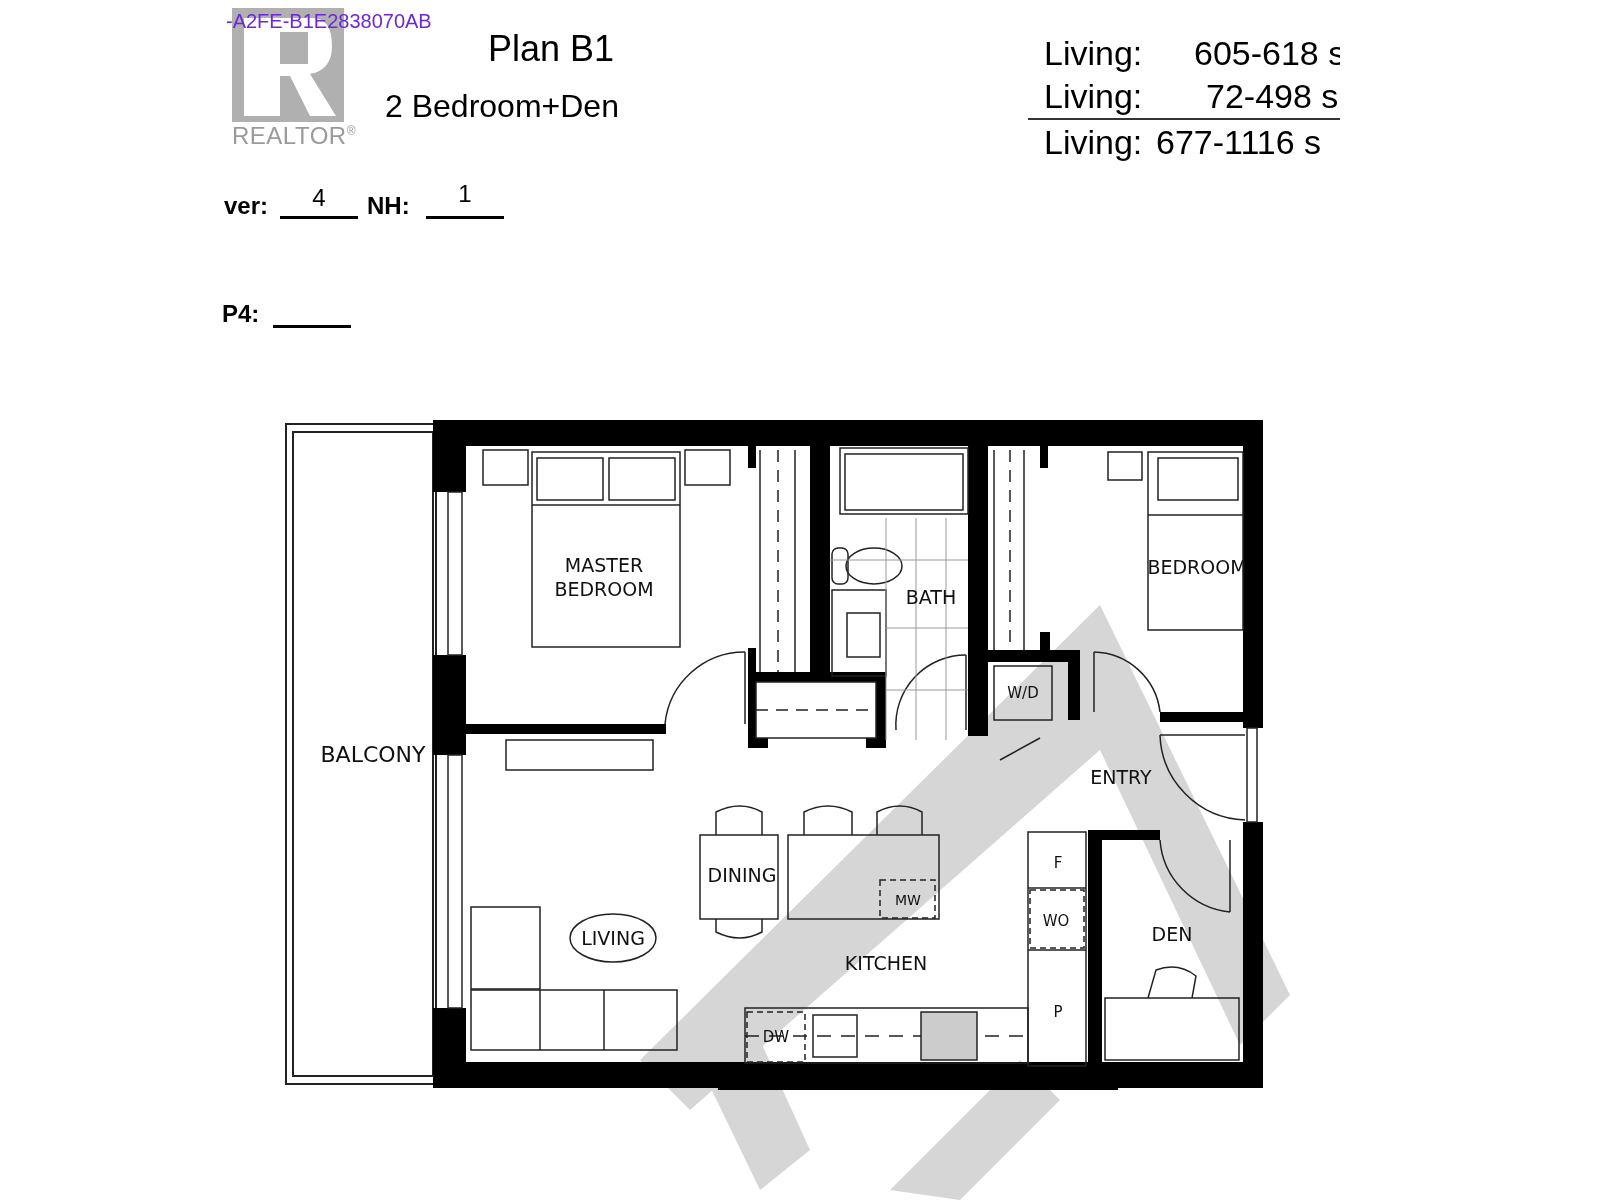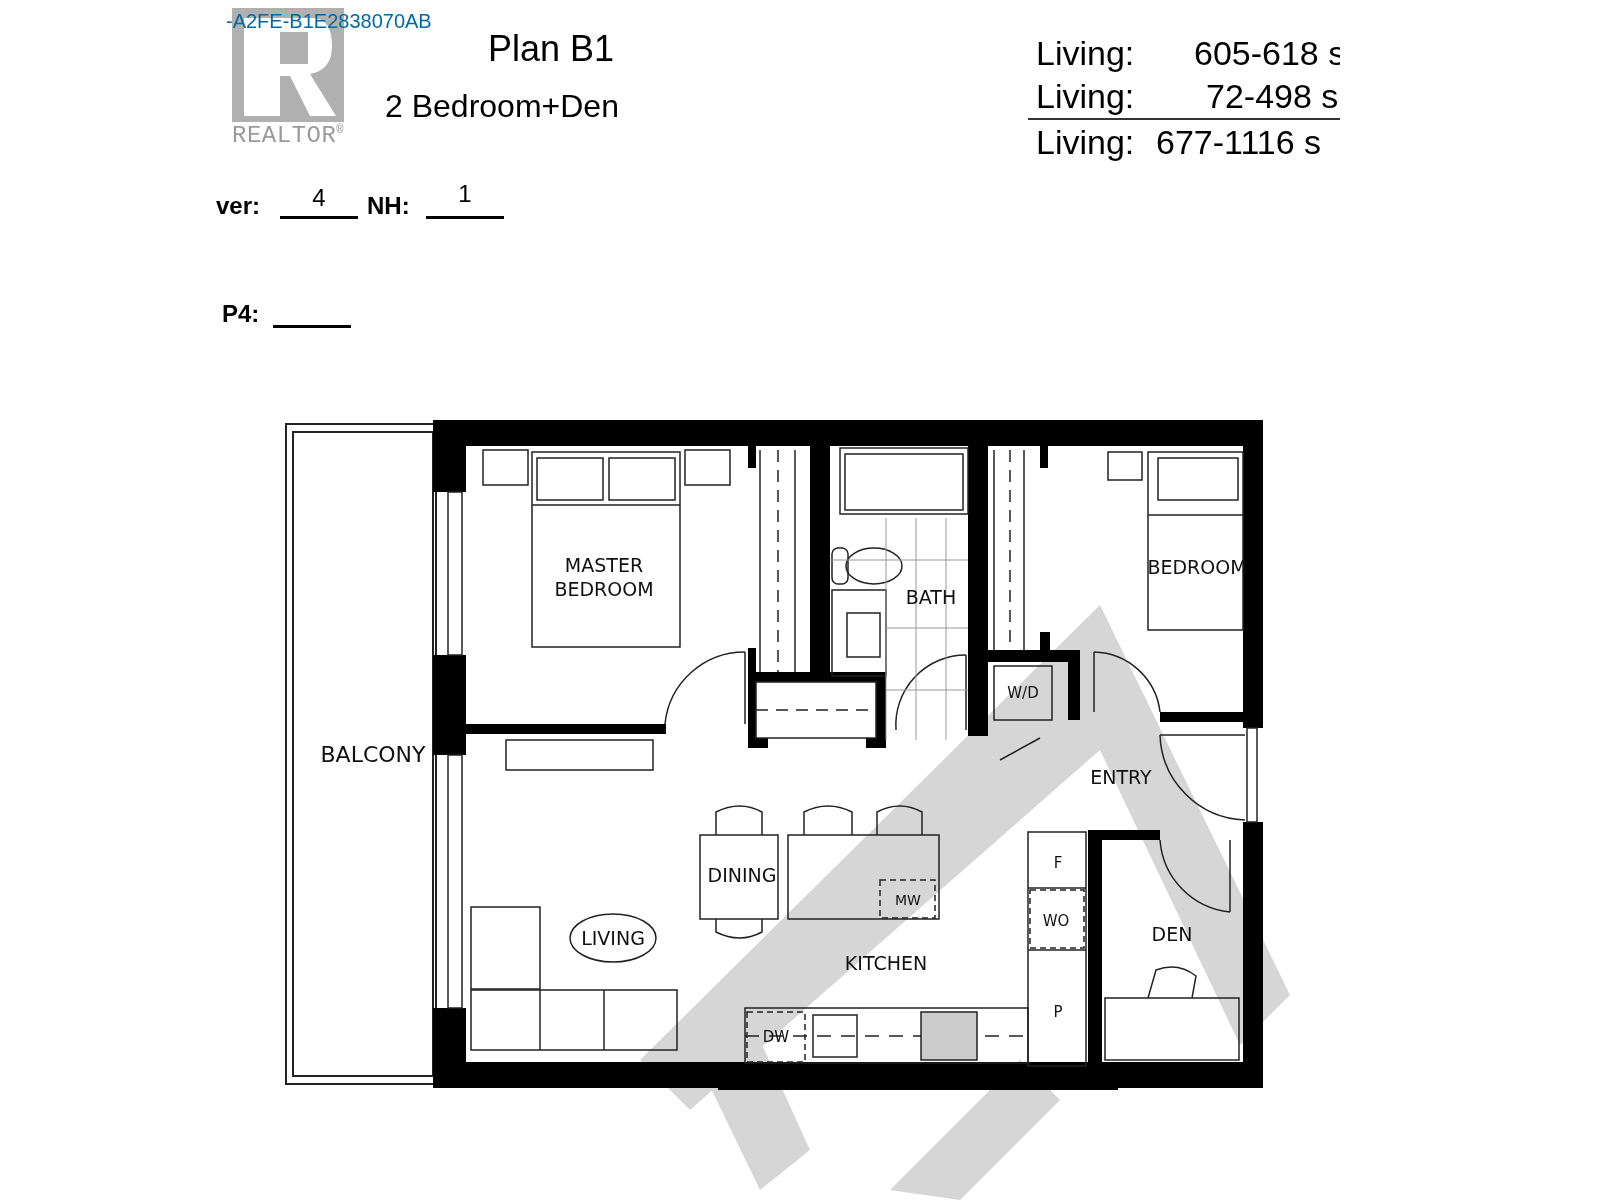--- a/index.html
+++ b/index.html
@@ -1,25 +1,25 @@
 <!DOCTYPE html>
 <html><head>
   <meta charset="utf-8">
   <style>
     html, body { margin: 0; padding: 0; background: #ffffff; }
     body { width: 1600px; height: 1200px; position: relative; overflow: hidden;
            font-family: "Liberation Sans", sans-serif; color: #000; }
     .abs { position: absolute; }
     #realtor-logo { left: 232px; top: 8px; width: 112px; height: 114px; background: #b0b0b0; }
-    #realtor-word { left: 232px; top: 122px; font-size: 24px; color: #9a9a9a; letter-spacing: 0.5px; font-family: Liberation Mono, monospace; }
-    #listing-id { left: 226px; top: 10px; font-size: 20px; color: #0369a1; }
+    #realtor-word { left: 232px; top: 122px; font-size: 24px; color: #9a9a9a; letter-spacing: 0.5px; }
+    #listing-id { left: 226px; top: 10px; font-size: 20px; color: #6d28d9; }
     #plan-title { left: 488px; top: 28px; font-size: 36px; }
     #plan-subtitle { left: 385px; top: 88px; font-size: 32px; }
     .area-row { position: absolute; left: 1028px; font-size: 34px; white-space: nowrap; width: 312px; overflow: hidden; }
-    .area-row .lbl { position: absolute; left: 8px; }
+    .area-row .lbl { position: absolute; left: 16px; }
     .area-row .val { position: absolute; }
     #area-living { top: 34px; height: 44px; }
     #area-balcony { top: 77px; height: 44px; }
     #area-total { top: 123px; height: 44px; }
     #area-rule { left: 1028px; top: 118px; width: 312px; height: 2px; background: #333; }
     .form-label { position: absolute; font-size: 24px; font-weight: bold; }
     .form-value { position: absolute; font-size: 24px; text-align: center; }
     .form-line { position: absolute; height: 3px; background: #000; }
     #floorplan { position: absolute; left: 0; top: 0; }
     .room-label { font-family: "DejaVu Sans", sans-serif; font-size: 19px; fill: #111; }
@@ -200,21 +200,21 @@
 <div id="area-balcony" class="area-row">
   <span class="lbl">Living:</span>
   <span class="val" style="left:178px">72-498 s</span>
 </div>
 <div id="area-rule" class="abs"></div>
 <div id="area-total" class="area-row">
   <span class="lbl">Living:</span>
   <span class="val" style="left:128px">677-1116 s</span>
 </div>
 
-<div class="form-label" style="left:216px; top:192px;">ver:</div>
+<div class="form-label" style="left:224px; top:192px;">ver:</div>
 <div class="form-value" style="left:280px; top:184px; width:78px;">4</div>
 <div class="form-line" style="left:280px; top:216px; width:78px;"></div>
 
 <div class="form-label" style="left:367px; top:192px;">NH:</div>
 <div class="form-value" style="left:426px; top:180px; width:78px;">1</div>
 <div class="form-line" style="left:426px; top:216px; width:78px;"></div>
 
 <div class="form-label" style="left:222px; top:300px;">P4:</div>
 <div class="form-value" style="left:273px; top:296px; width:78px;"></div>
 <div class="form-line" style="left:273px; top:325px; width:78px;"></div>

